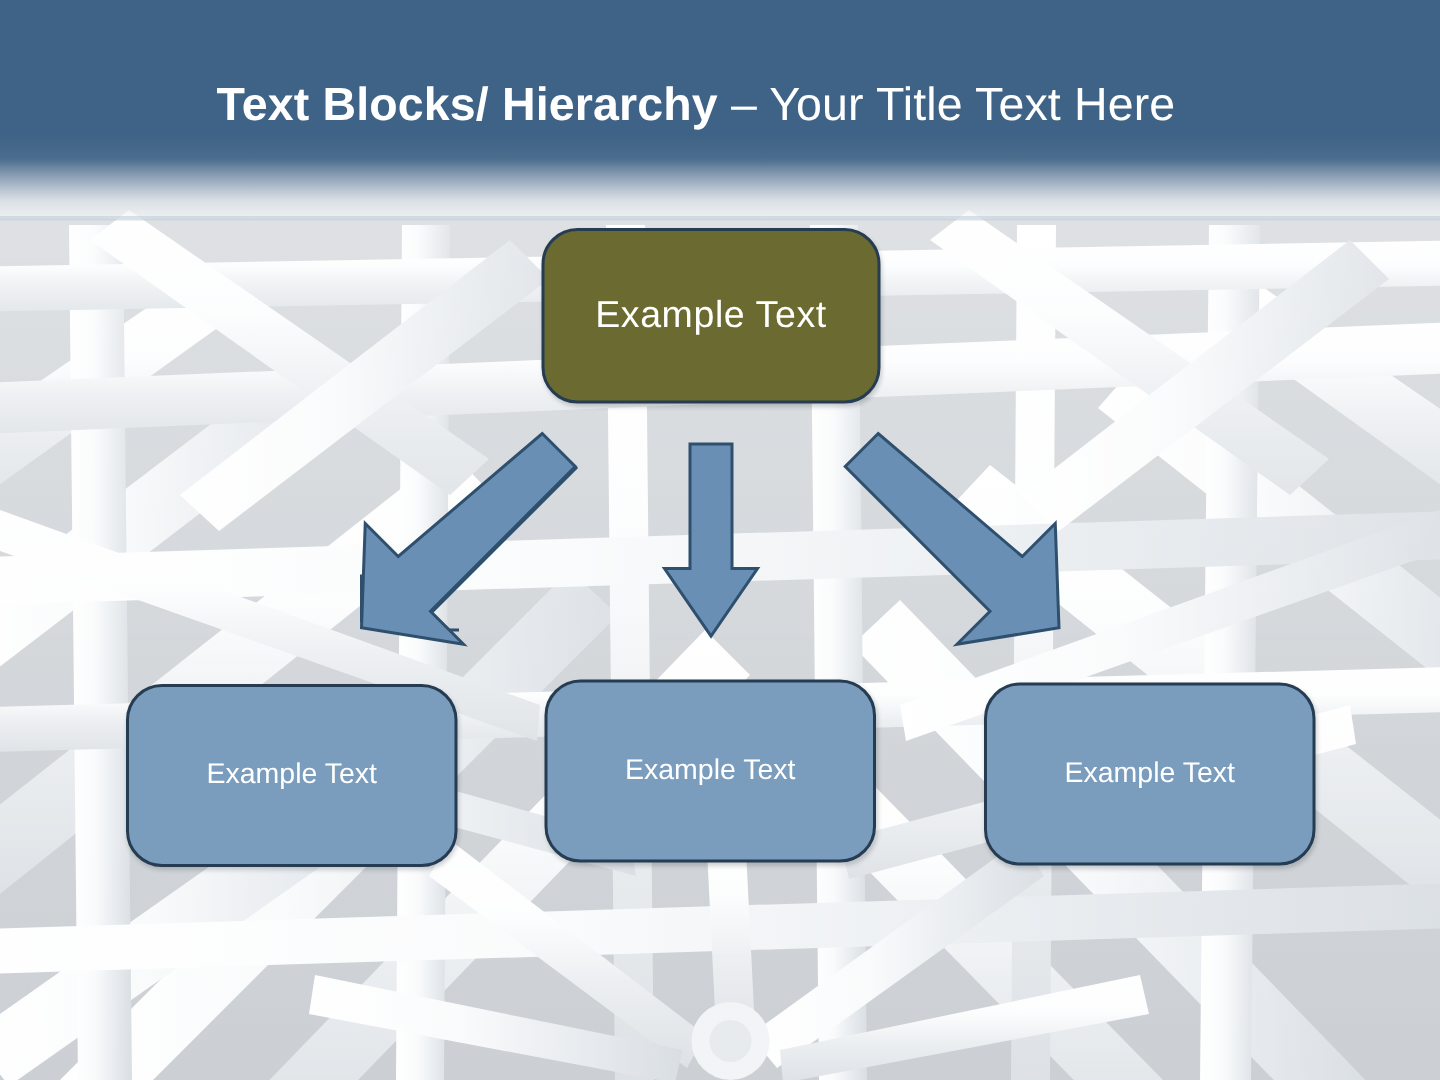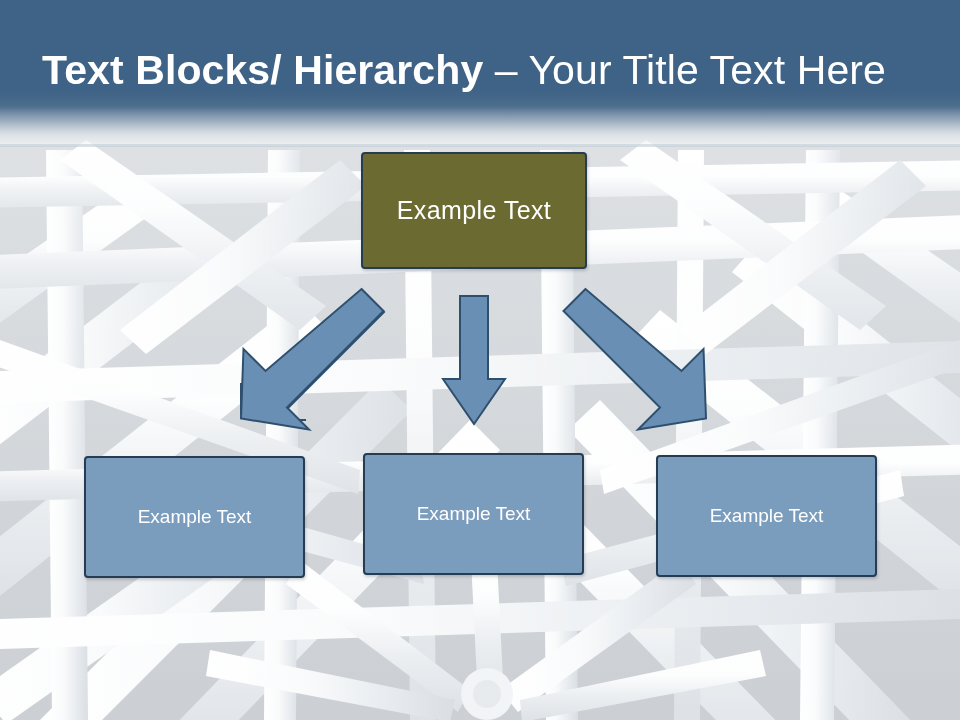--- a/index.html
+++ b/index.html
@@ -75,33 +75,33 @@
     height: 3px;
     background: rgba(190,202,214,0.55);
   }
 
   #slide-title {
     position: absolute;
     left: 0; top: 50px;
     width: 928px;
     text-align: center;
     color: #ffffff;
-    font-size: 41px;
+    font-size: 31px;
     line-height: 40px;
     letter-spacing: 0.1px;
     white-space: nowrap;
   }
   #slide-title .t-bold { font-weight: bold; }
   #slide-title .t-light { font-weight: normal; }
 
   
   .node {
     position: absolute;
     box-sizing: border-box;
-    border-radius: 4px;
+    border-radius: 24px;
     border: 2px solid #253c52;
     display: flex;
     align-items: center;
     justify-content: center;
     color: #ffffff;
     text-align: center;
     box-shadow: 1px 2px 3px rgba(40,50,62,0.22);
   }
   #node-root {
     left: 361px;  top: 152px;

